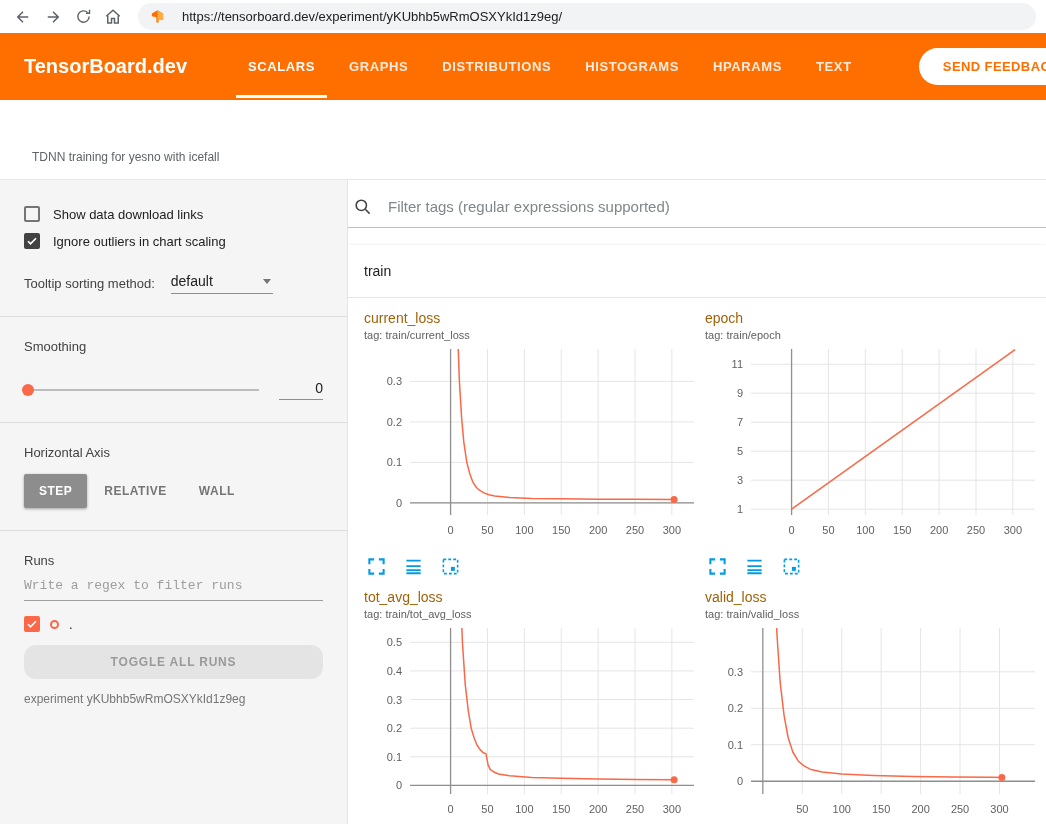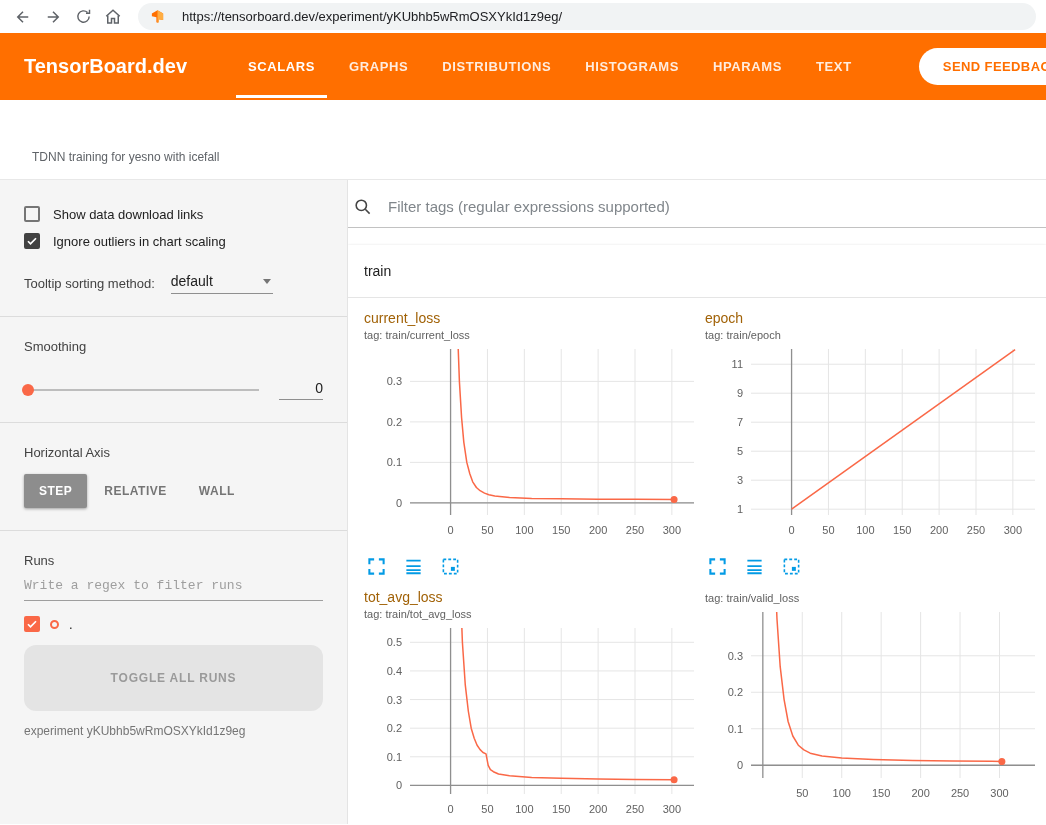--- a/index.html
+++ b/index.html
@@ -55,21 +55,21 @@
   .axis-btn{border:none;background:transparent;color:#757575;font-size:12px;font-weight:bold;
     letter-spacing:.5px;padding:10px 15px;border-radius:2px;font-family:inherit;cursor:pointer}
   .axis-btn.active{background:#8d8d8d;color:#fff;box-shadow:0 1px 3px rgba(0,0,0,.35)}
   .runs-filter{width:100%;border:none;border-bottom:1px solid #9e9e9e;background:transparent;
     font-size:13px;color:#212121;padding:10px 0 7px;outline:none;font-family:Liberation Mono, monospace}
   .runs-filter::placeholder{color:#9e9e9e}
   .run-row{display:flex;align-items:center;gap:10px;margin-top:15px;cursor:pointer}
   .run-ring{width:9px;height:9px;border:2px solid var(--run,#fa6847);border-radius:50%}
   .run-label{font-size:13px;color:#212121}
   .toggle-btn{width:100%;margin-top:13px;background:#e4e4e4;border:none;color:#9a9a9a;font-size:12px;
-    font-weight:bold;letter-spacing:.8px;padding:26px 0;border-radius:12px;font-family:inherit;cursor:pointer}
+    font-weight:bold;letter-spacing:.8px;padding:10px 0;border-radius:12px;font-family:inherit;cursor:pointer}
   .exp-caption{font-size:12px;color:#757575;margin-top:13px}
   
   main{flex:1;padding-top:17px;overflow:hidden;background:#fff}
   .filter-row{display:flex;align-items:center;gap:16px;padding:0 0 11px 5px;border-bottom:1px solid #c2c2c2}
   .filter-row .sicon{color:#444;display:flex}
   .filter-input{flex:1;border:none;outline:none;font-size:15px;color:#212121;font-family:inherit;background:transparent}
   .filter-input::placeholder{color:#80868b}
   .card{margin-top:17px;background:#fff;box-shadow:0 1px 3px rgba(0,0,0,.22)}
   .card-header{padding:18px 16px;font-size:14px;color:#212121;border-bottom:1px solid #e5e5e5;cursor:pointer}
   #charts-grid{display:grid;grid-template-columns:341px 341px;padding:12px 16px 0}
@@ -344,21 +344,21 @@
               <text x="307.87012987012986" y="191" text-anchor="middle" font-size="11" fill="#616161">300</text>
               <text x="38" y="167.41379310344828" text-anchor="end" font-size="11" fill="#616161">0</text>
               <text x="38" y="138.79310344827587" text-anchor="end" font-size="11" fill="#616161">0.1</text>
               <text x="38" y="110.17241379310346" text-anchor="end" font-size="11" fill="#616161">0.2</text>
               <text x="38" y="81.55172413793105" text-anchor="end" font-size="11" fill="#616161">0.3</text>
               <text x="38" y="52.93103448275862" text-anchor="end" font-size="11" fill="#616161">0.4</text>
               <text x="38" y="24.31034482758622" text-anchor="end" font-size="11" fill="#616161">0.5</text>
               <path d="M89.5 -466.2L92.5 -208.7L95.4 -59.8L98.4 20.3L101.3 63.2L104.3 89.0L107.2 106.2L110.2 116.2L113.1 123.3L116.1 127.6L119.0 130.5L122.0 131.9L124.2 143.4L126.4 147.7L129.4 149.7L134.5 152.0L145.6 153.7L167.7 155.4L197.2 156.3L234.1 157.1L271.0 157.4L310.1 157.7" fill="none" stroke="#fa6847" stroke-width="1.5" stroke-linejoin="round" clip-path="url(#clip2)"></path>
               <circle cx="310.0831168831169" cy="157.68965517241378" r="3.5" fill="#fa6847" clip-path="url(#clip2)"></circle>
             </svg></div>
-          <div class="chart-card"><div class="chart-tag">tag: train/valid_loss</div><svg width="333" height="205">
+          <div class="chart-card"><div class="chart-title">valid_loss</div><div class="chart-tag">tag: train/valid_loss</div><svg width="333" height="205">
               <defs>
                 <clipPath id="clip3">
                   <rect x="46" y="6" width="284" height="166"></rect>
                 </clipPath>
               </defs>
               <line x1="97.27777777777777" x2="97.27777777777777" y1="6" y2="172" stroke="#e5e5e5" stroke-width="1"></line>
               <line x1="136.72222222222223" x2="136.72222222222223" y1="6" y2="172" stroke="#e5e5e5" stroke-width="1"></line>
               <line x1="176.16666666666666" x2="176.16666666666666" y1="6" y2="172" stroke="#e5e5e5" stroke-width="1"></line>
               <line x1="215.61111111111111" x2="215.61111111111111" y1="6" y2="172" stroke="#e5e5e5" stroke-width="1"></line>
               <line x1="255.05555555555557" x2="255.05555555555557" y1="6" y2="172" stroke="#e5e5e5" stroke-width="1"></line>

